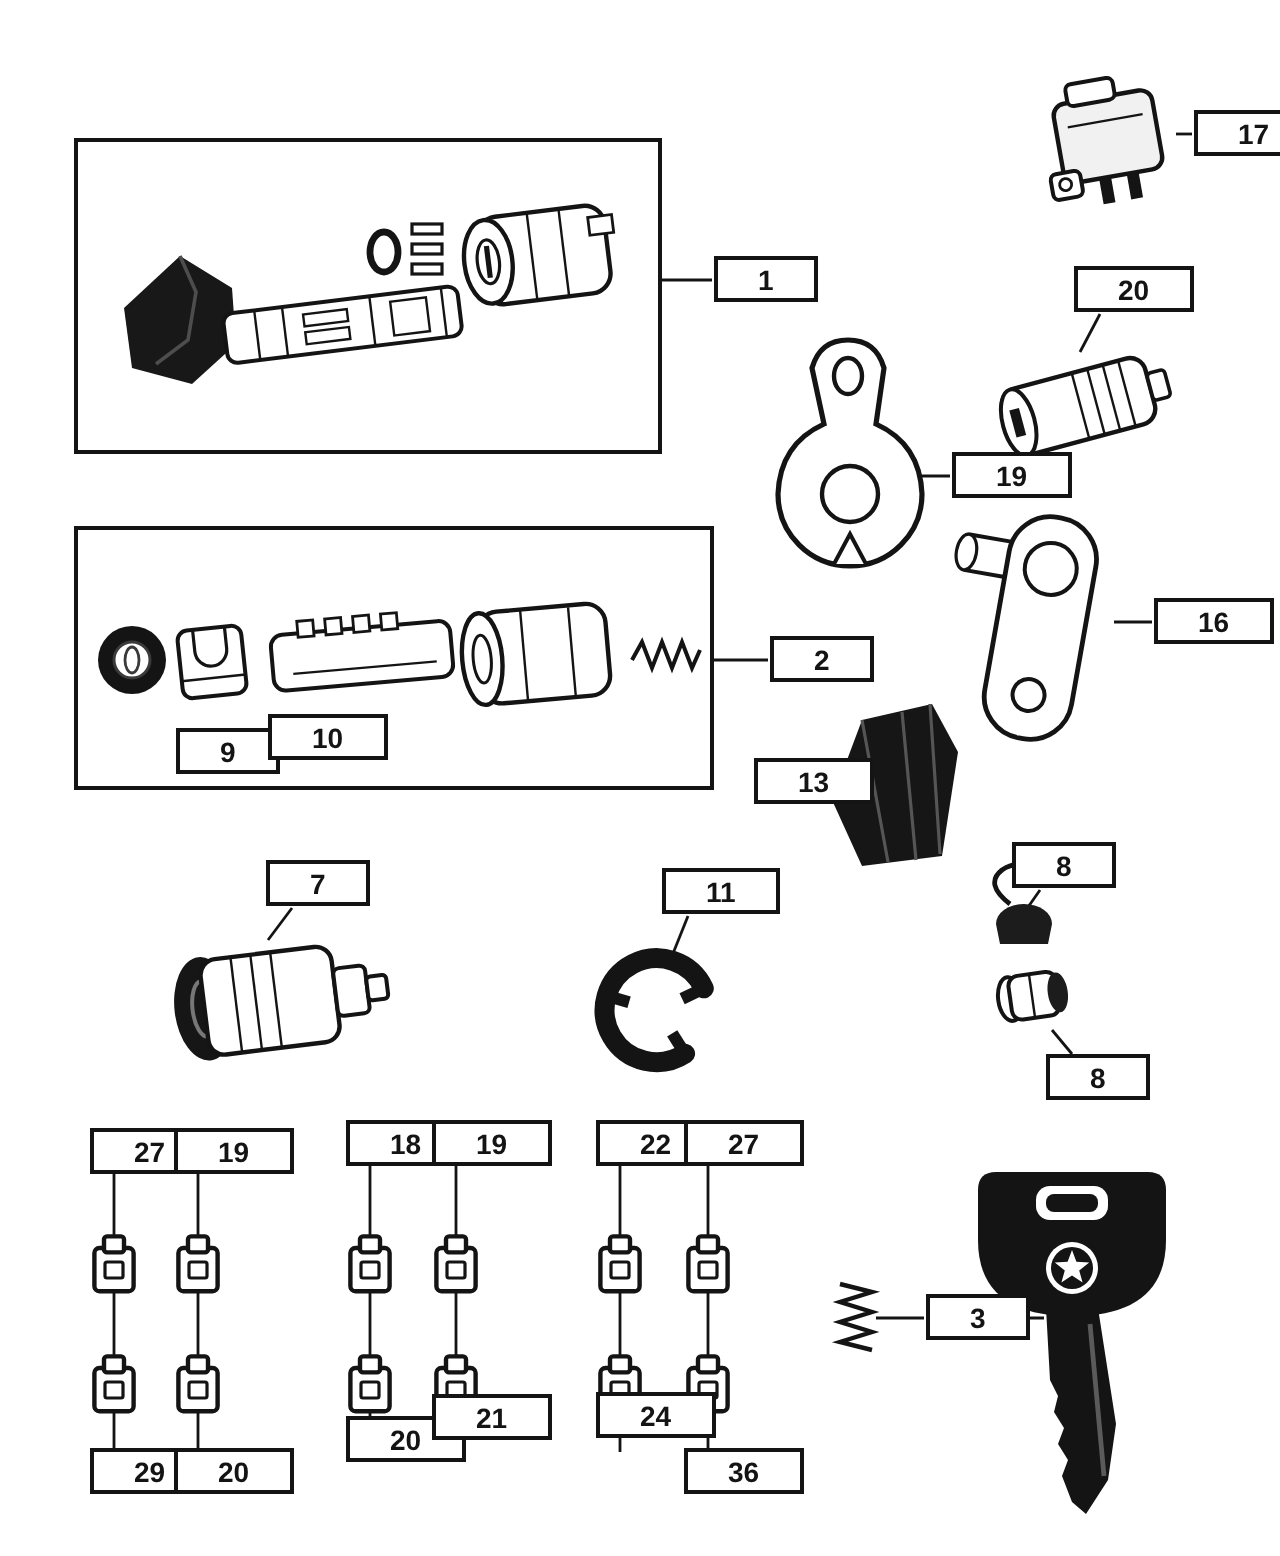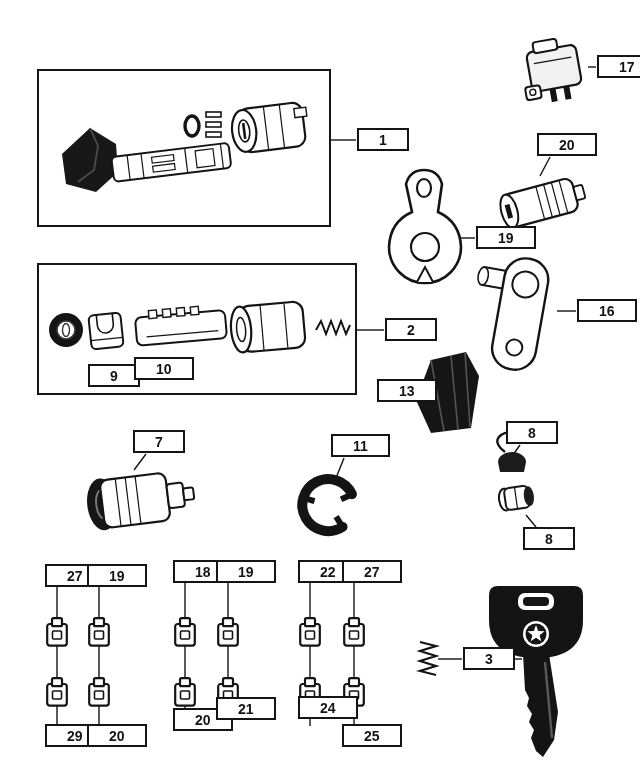--- a/index.html
+++ b/index.html
@@ -225,19 +225,19 @@
   <div class="callout" style="left:537px;top:133px">20</div>
   <div class="callout" style="left:577px;top:299px">16</div>
   <div class="callout" style="left:597px;top:55px">17</div>
   <div class="callout" style="left:173px;top:560px">18</div>
   <div class="callout" style="left:216px;top:560px">19</div>
   <div class="callout" style="left:173px;top:708px">20</div>
   <div class="callout" style="left:216px;top:697px">21</div>
   <div class="callout" style="left:298px;top:560px">22</div>
   <div class="callout" style="left:342px;top:560px">27</div>
   <div class="callout" style="left:298px;top:696px">24</div>
-  <div class="callout" style="left:342px;top:724px">25</div>
+  <div class="callout" style="left:342px;top:724px">36</div>
   <div class="callout" style="left:45px;top:564px">27</div>
   <div class="callout" style="left:87px;top:564px">19</div>
   <div class="callout" style="left:45px;top:724px">29</div>
   <div class="callout" style="left:87px;top:724px">20</div>
 
 </div>
 
 </body></html>

